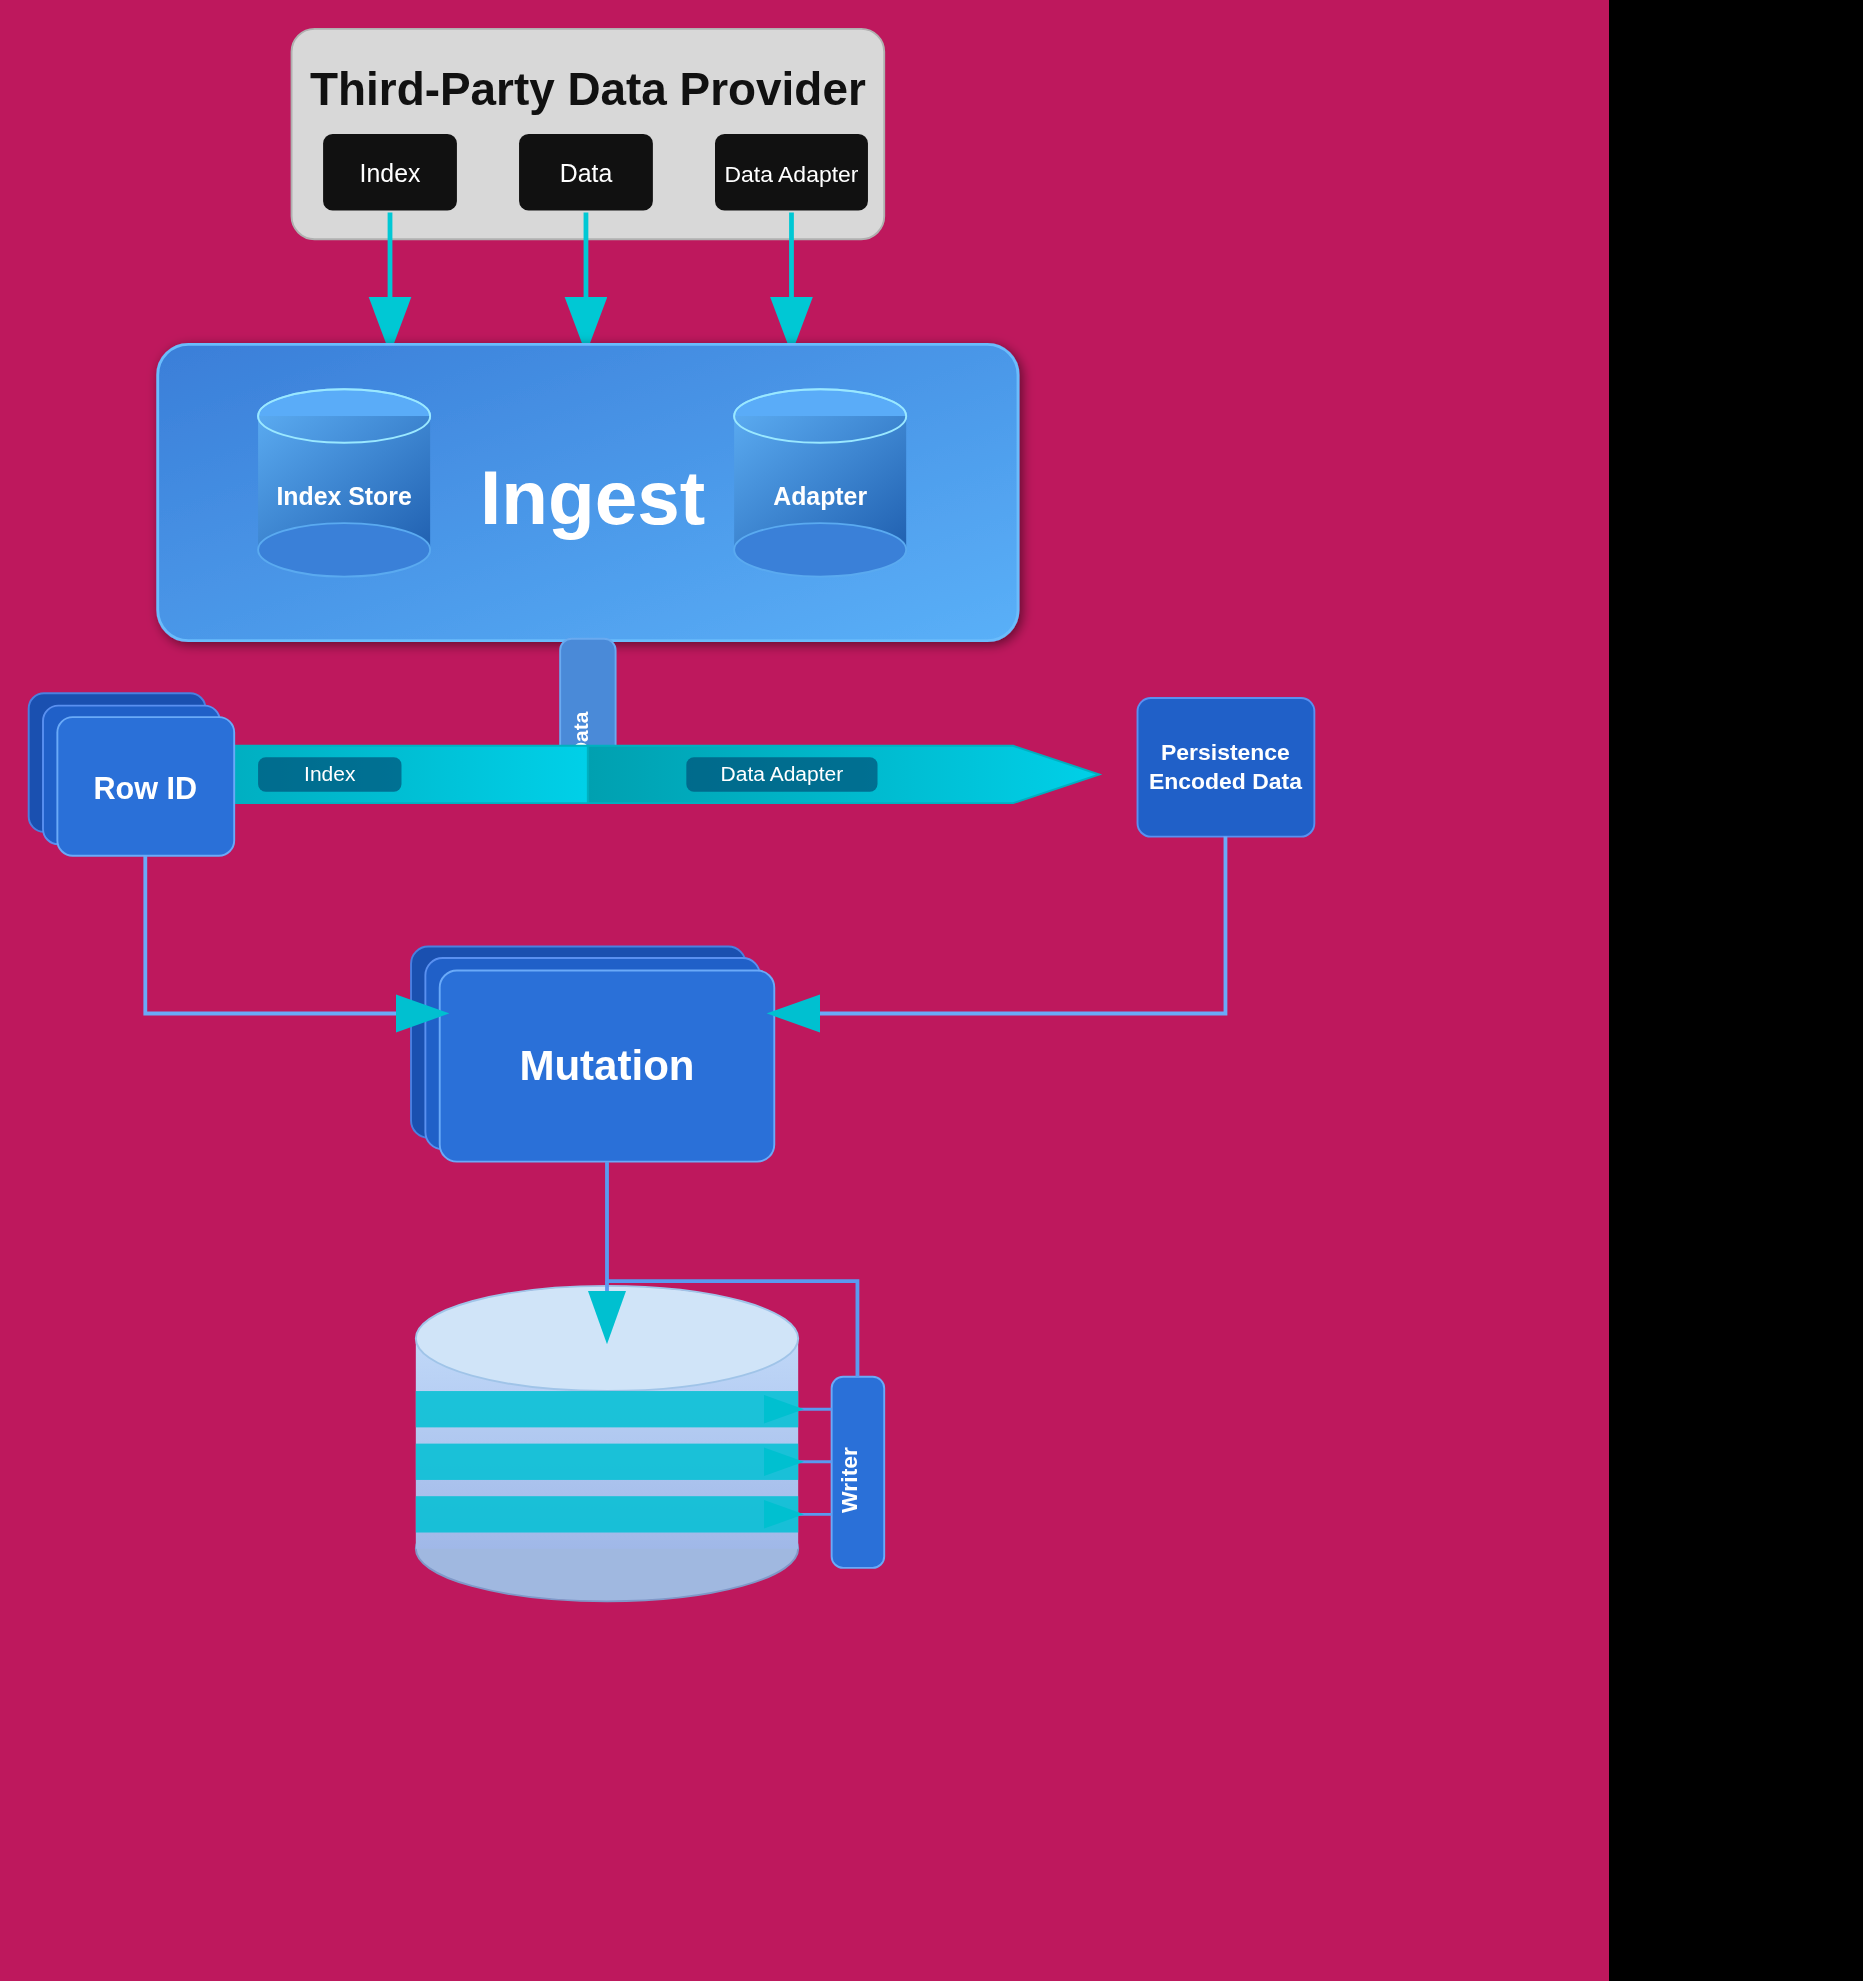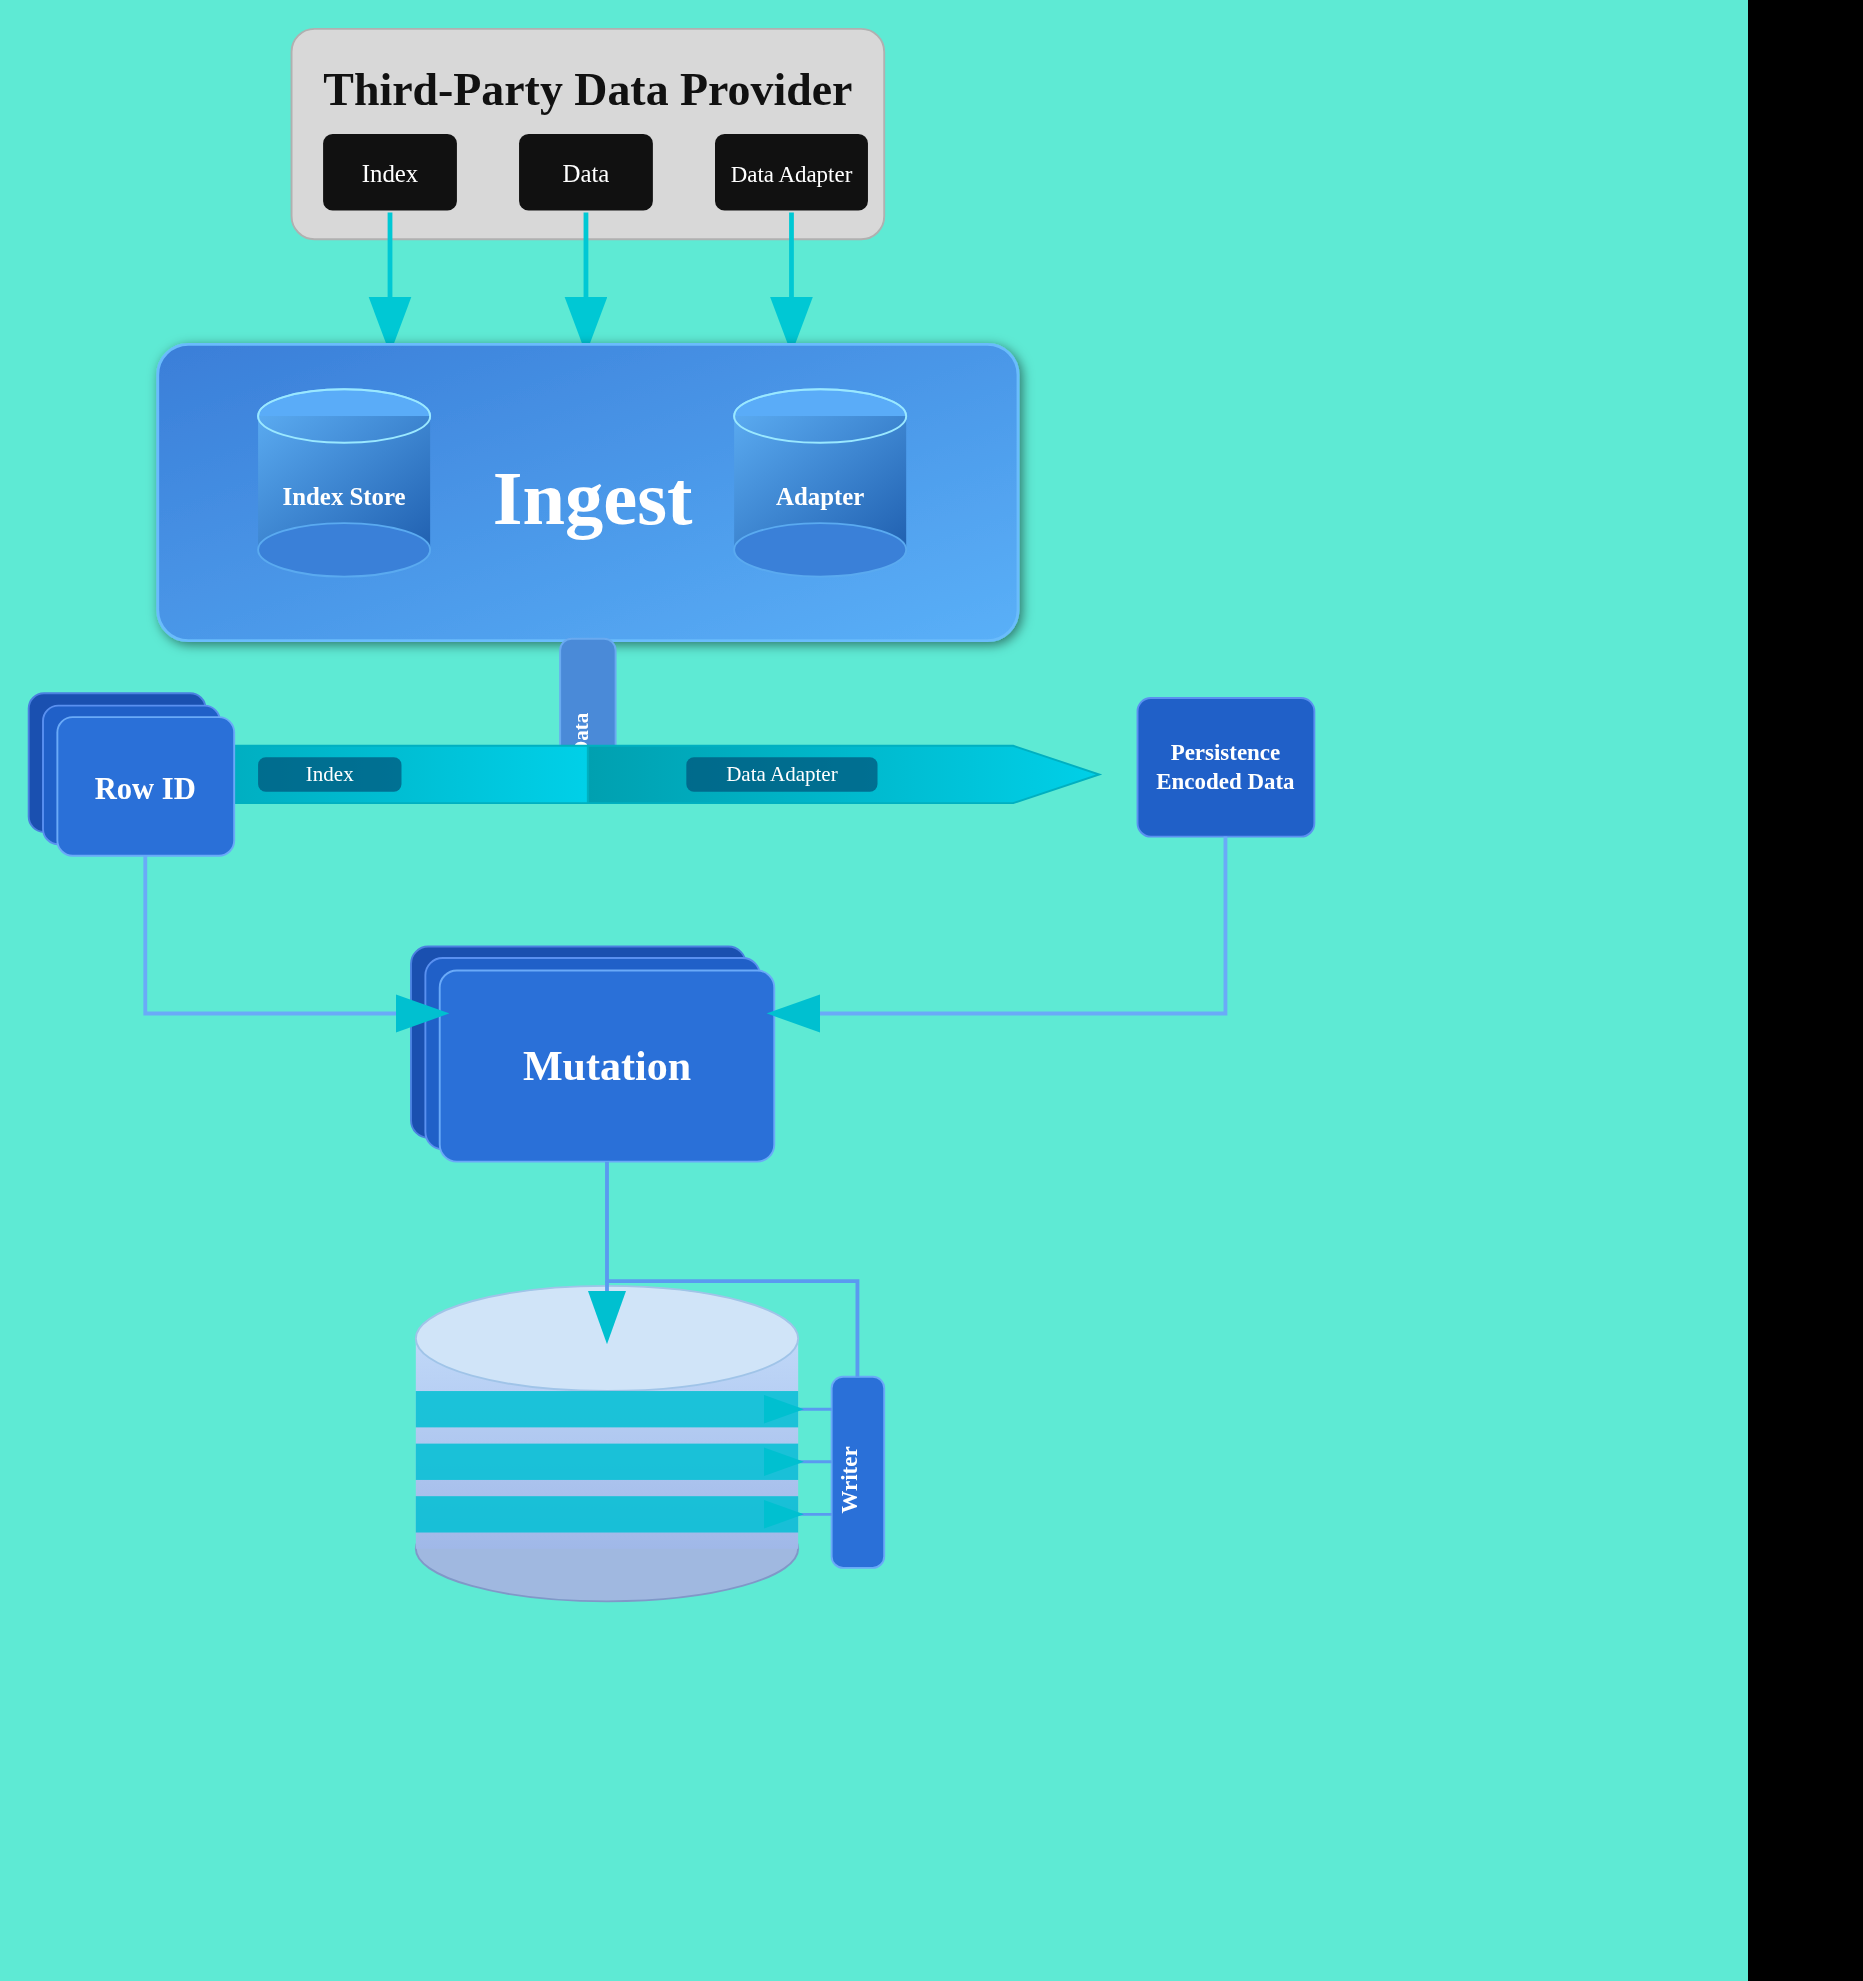--- a/index.html
+++ b/index.html
@@ -8,21 +8,21 @@
       width: 1864px;
       height: 1982px;
       overflow: hidden;
       font-family: 'Segoe UI', Arial, sans-serif;
       position: relative;
     }
   </style>
 </head>
 <body>
 
-<div style="position:relative;width:1748px;height:1982px;background:#5eead4;overflow:hidden;font-family:Liberation Serif, serif;">
+<div style="position:relative;width:1609px;height:1982px;background:#be185d;overflow:hidden;">
 
 <svg width="1864" height="1982" viewBox="0 0 1950 2073" xmlns="http://www.w3.org/2000/svg" style="position:absolute;top:0;left:0;">
   <defs>
     <marker id="arrow-teal" markerWidth="12" markerHeight="9" refX="10" refY="4.5" orient="auto">
       <polygon points="0 0, 12 4.5, 0 9" fill="#00c8d4"></polygon>
     </marker>
     <marker id="arrow-teal-left" markerWidth="12" markerHeight="9" refX="2" refY="4.5" orient="auto">
       <polygon points="12 0, 0 4.5, 12 9" fill="#00c8d4"></polygon>
     </marker>
     <marker id="arrow-white" markerWidth="12" markerHeight="9" refX="10" refY="4.5" orient="auto">

